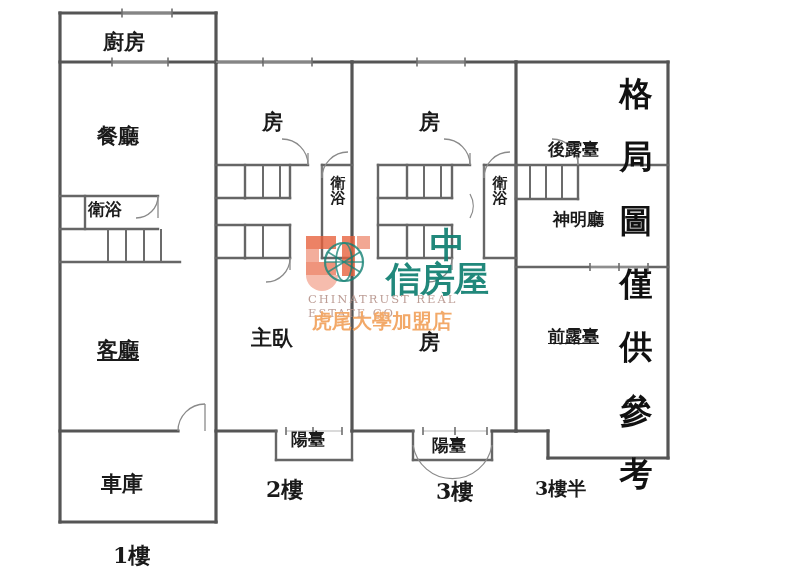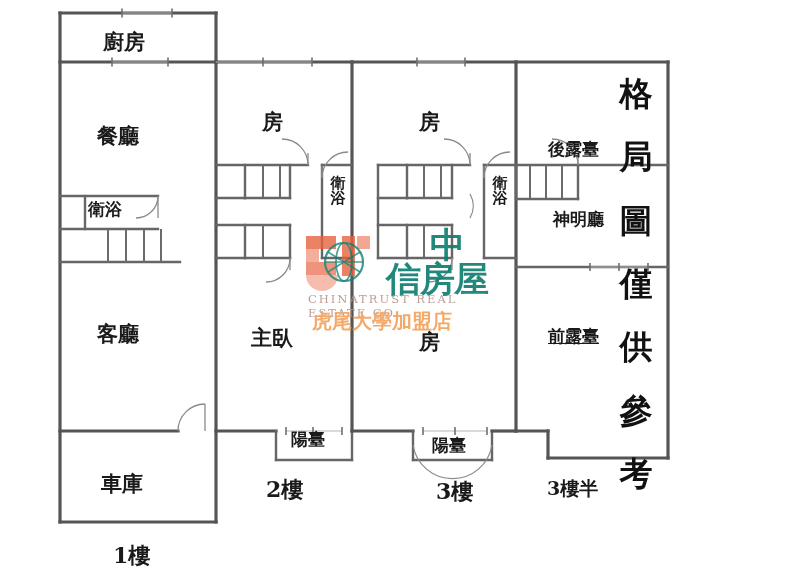--- a/index.html
+++ b/index.html
@@ -315,21 +315,21 @@
     </g>
 
     <g>
       <path class="win" d="M216 62 L262 62"></path>
     </g>
   </svg>
 
   <div class="label lbl-room" style="left:103px; top:28px;">廚房</div>
   <div class="label lbl-room" style="left:97px;  top:122px;">餐廳</div>
   <div class="label lbl-bath" style="left:88px;  top:198px;">衛浴</div>
-  <div class="label lbl-room" style="left:97px;  top:320px;">客廳</div>
+  <div class="label lbl-room" style="left:97px;  top:336px;text-decoration:underline;">客廳</div>
   <div class="label lbl-room" style="left:101px; top:470px;">車庫</div>
   <div class="label lbl-floor" style="left:113px; top:541px;">1樓</div>
 
   <div class="label lbl-room" style="left:262px; top:108px;">房</div>
   <div class="label lbl-bath-v" style="left:327px; top:176px; width:22px;">
     <span>衛</span><br>
     <span>浴</span>
   </div>
   <div class="label lbl-room" style="left:251px; top:324px;">主臥</div>
   <div class="label lbl-balcony" style="left:291px; top:428px;">陽臺</div>
@@ -340,21 +340,21 @@
     <span>衛</span><br>
     <span>浴</span>
   </div>
   <div class="label lbl-room" style="left:419px; top:328px;">房</div>
   <div class="label lbl-balcony" style="left:432px; top:434px;">陽臺</div>
   <div class="label lbl-floor" style="left:436px; top:477px;">3樓</div>
 
   <div class="label lbl-room-s" style="left:548px; top:108px;margin-top:30px;">後露臺</div>
   <div class="label lbl-room-s" style="left:553px; top:208px;">神明廳</div>
   <div class="label lbl-room-s" style="left:548px; top:325px;text-decoration:underline;">前露臺</div>
-  <div class="label lbl-floor-s" style="left:547px; top:476px;">3樓半</div>
+  <div class="label lbl-floor-s" style="left:535px; top:476px;">3樓半</div>
 
   <div id="watermark">
     <svg id="wm-logo" viewBox="0 0 86 66" xmlns="http://www.w3.org/2000/svg">
 
       <rect x="2" y="4" width="30" height="13" fill="#e8603c" opacity="0.85"></rect>
       <rect x="2" y="17" width="13" height="13" fill="#e8603c" opacity="0.55"></rect>
       <rect x="2" y="30" width="30" height="13" fill="#e8603c" opacity="0.72"></rect>
       <rect x="38" y="4" width="13" height="40" fill="#e8603c" opacity="0.85"></rect>
       <rect x="53" y="4" width="13" height="13" fill="#e8603c" opacity="0.6"></rect>
 

